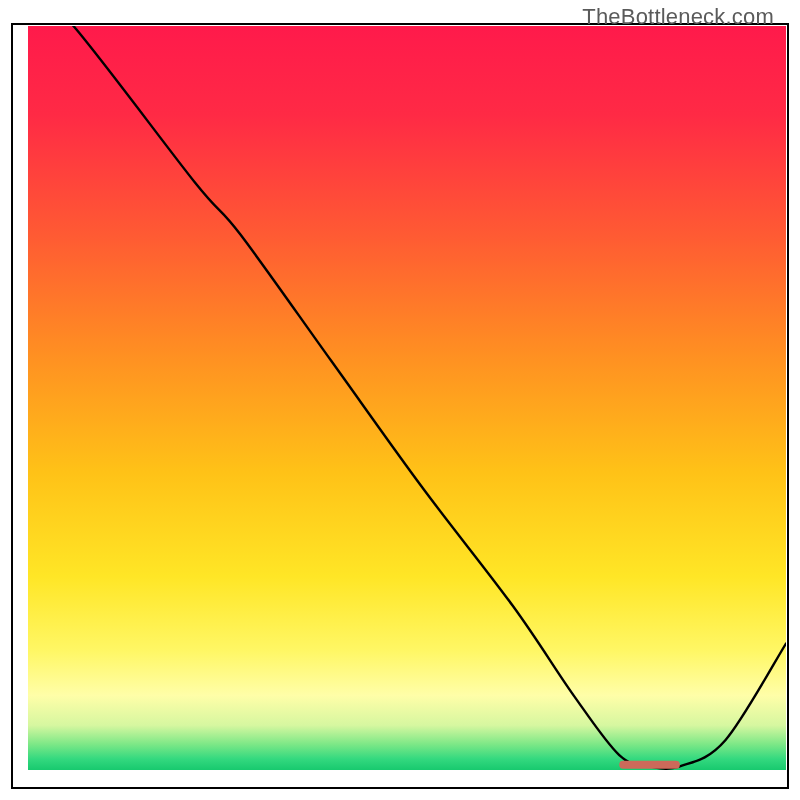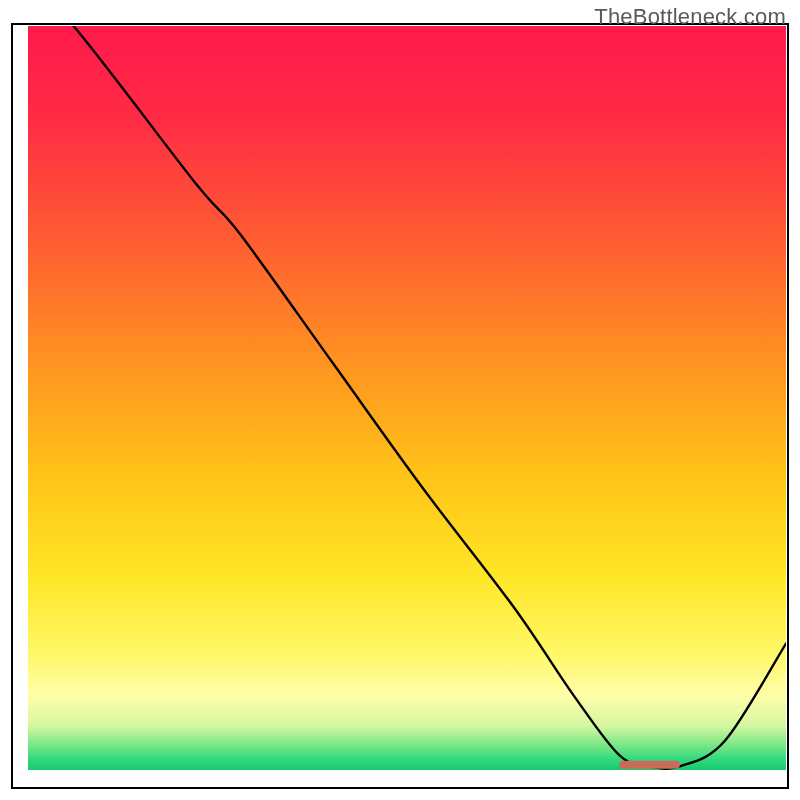--- a/index.html
+++ b/index.html
@@ -12,21 +12,21 @@
     overflow: hidden;
   }
   .stage {
     position: relative;
     width: 800px;
     height: 800px;
   }
   .watermark {
     position: absolute;
     top: 4px;
-    right: 14px;
+    right: 26px;
     color: #5a5a5a;
     font-size: 22px;
     font-weight: 500;
     letter-spacing: 0.2px;
   }
   svg {
     display: block;
   }
 </style>
 </head>

